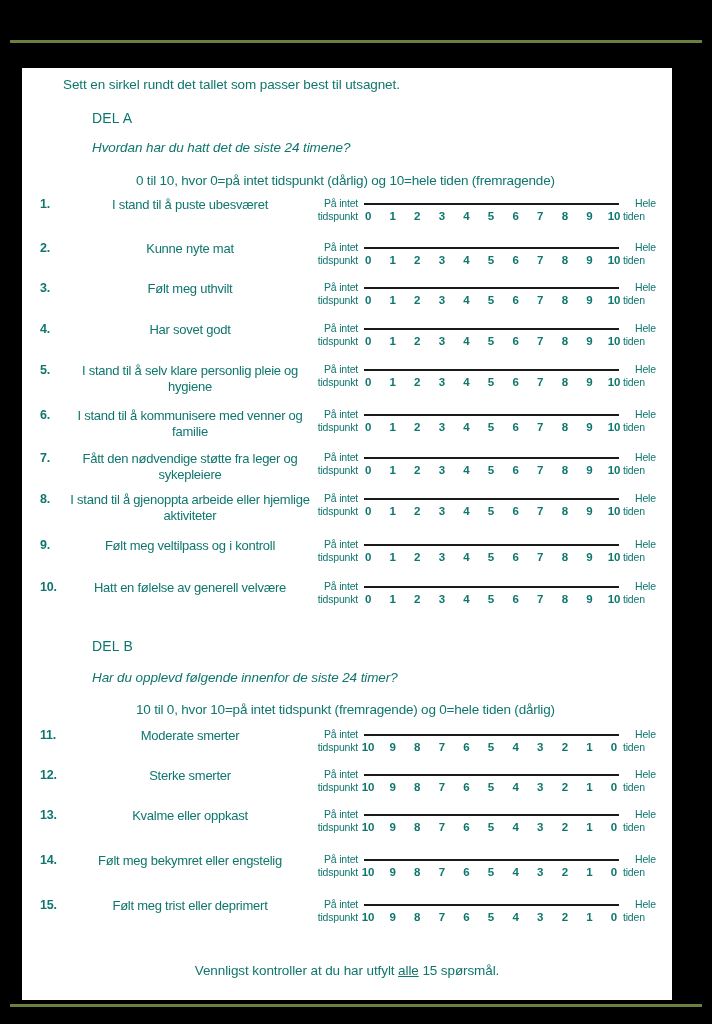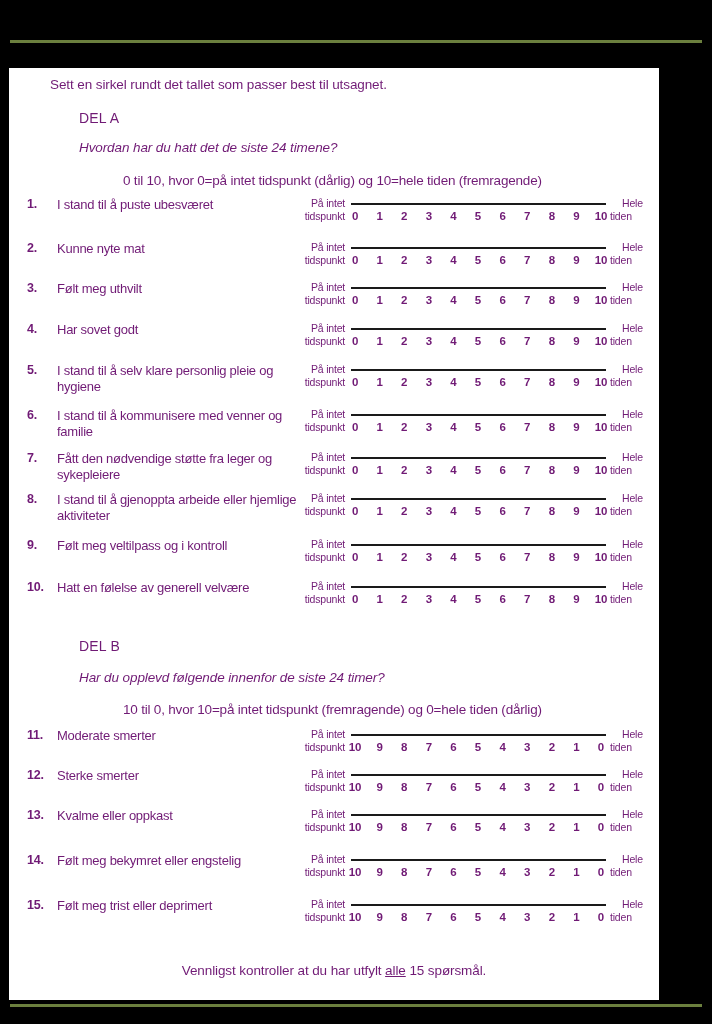--- a/index.html
+++ b/index.html
@@ -21,26 +21,26 @@
     left: 10px;
     width: 692px;
     height: 3px;
     background: #6b7f3e;
   }
   .rule-top { top: 40px; }
   .rule-bottom { top: 1004px; }
 
   .page {
     position: absolute;
-    left: 9px;
+    left: 22px;
     top: 68px;
     width: 650px;
     height: 932px;
     background: #ffffff;
-    color: #701a75;
+    color: #0f766e;
     overflow: hidden;
   }
 
   .instruction {
     position: absolute;
     left: 41px;
     top: 9px;
     font-size: 13.5px;
     letter-spacing: -0.1px;
     white-space: nowrap;
@@ -86,20 +86,21 @@
     font-weight: bold;
     letter-spacing: -0.2px;
   }
   .item-text {
     position: absolute;
     left: 48px;
     width: 240px;
     font-size: 13px;
     line-height: 16px;
     letter-spacing: -0.25px;
+    text-align: center;
   }
 
   
   .scale {
     position: absolute;
     left: 278px;
     top: 0;
     width: 360px;
     font-size: 10.5px;
     letter-spacing: -0.2px;

